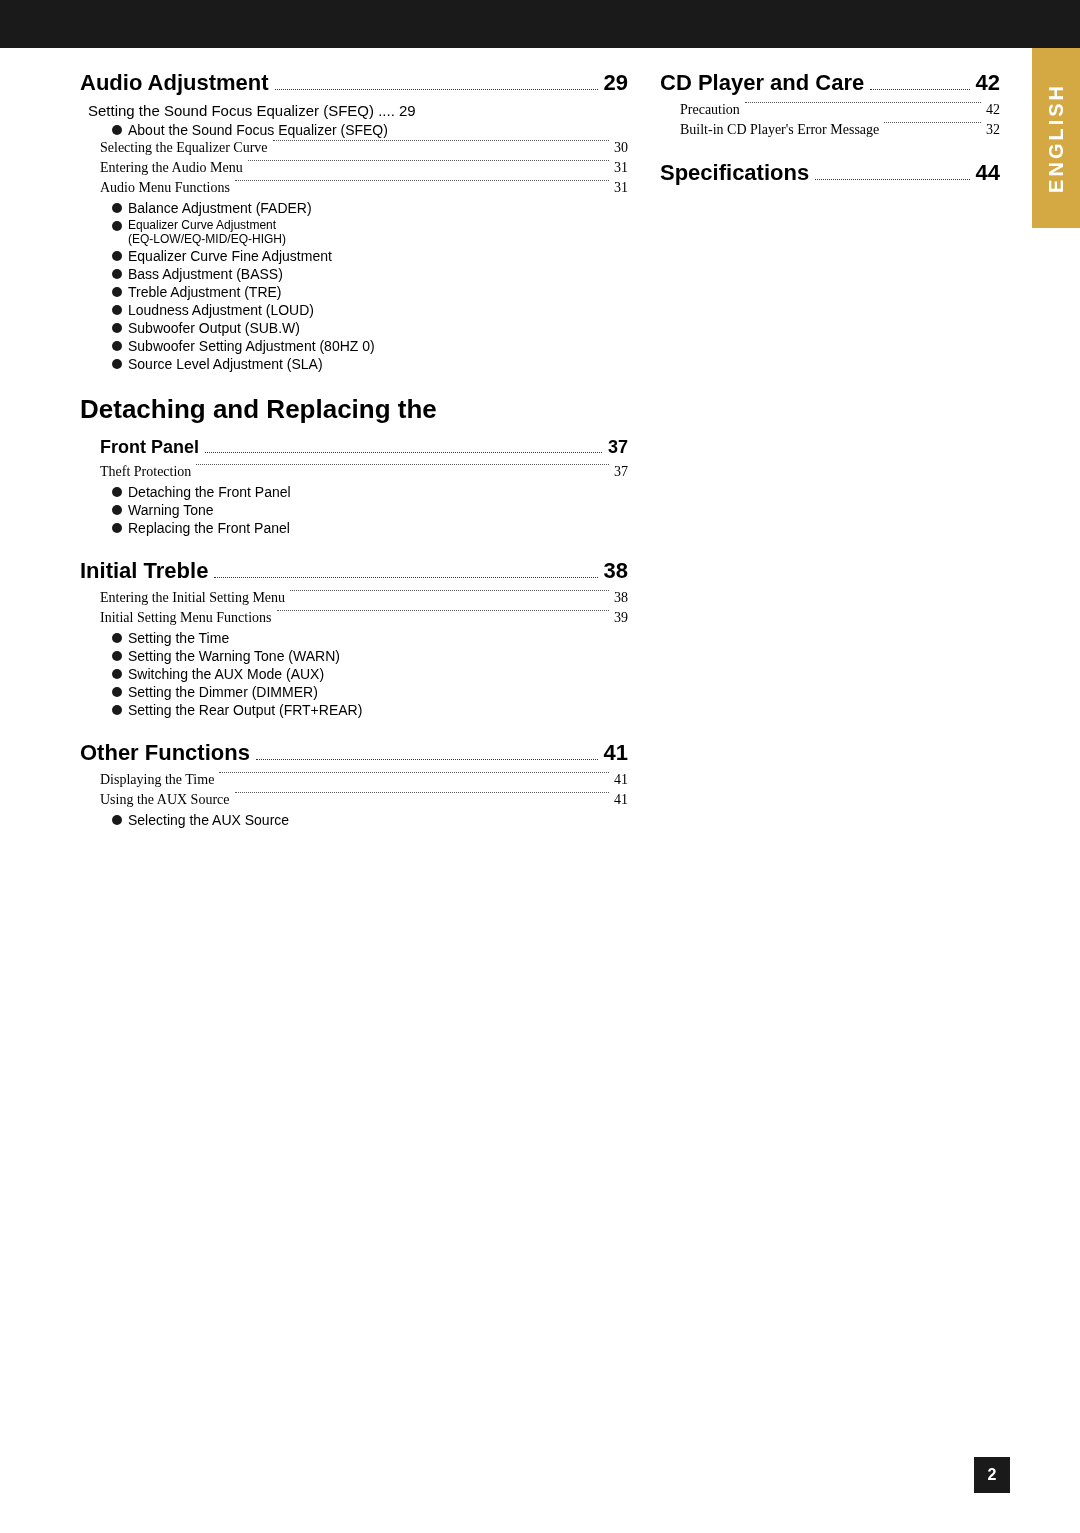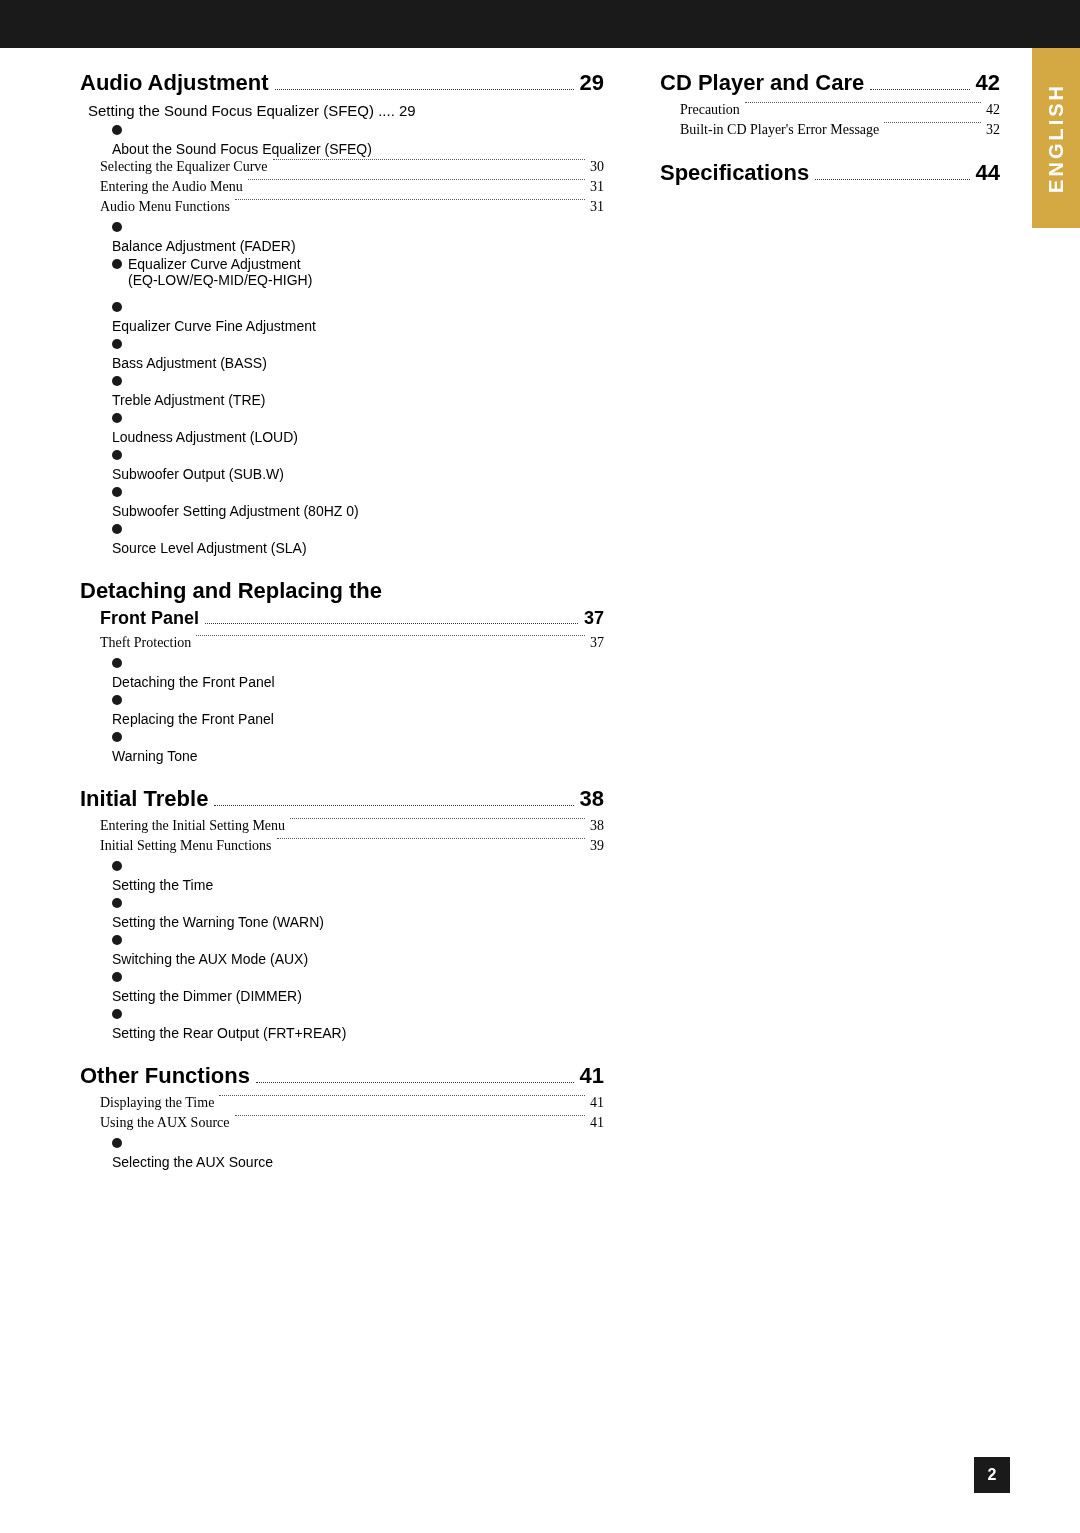--- a/index.html
+++ b/index.html
@@ -70,21 +70,21 @@
       font-weight: bold;
     }
 
     
     .content {
       position: absolute;
       top: 70px;
       left: 80px;
       right: 80px;
       display: flex;
-      gap: 56px;
+      gap: 32px;
     }
 
     .left-col {
       flex: 1;
     }
 
     .right-col {
       flex: 0 0 340px;
     }
 
@@ -127,42 +127,41 @@
     }
 
     
     .bullet-item {
       margin-left: 32px;
       margin-bottom: 2px;
       font-size: 14px;
       display: flex;
       align-items: flex-start;
       gap: 6px;
-      flex-direction: column;
     }
 
     .bullet-item .bullet {
       flex-shrink: 0;
       width: 10px;
       height: 10px;
       background: #1a1a1a;
       border-radius: 50%;
       margin-top: 3px;
     }
 
     
     .section-group {
       margin-bottom: 22px;
     }
 
     
     .section-title-large {
-      font-size: 22px;
-      font-weight: bold;
-      margin-bottom: 4px;
+      font-size: 26px;
+      font-weight: bold;
+      margin-bottom: 12px;
     }
 
     .section-title-sub {
       font-size: 18px;
       font-weight: bold;
       display: flex;
       justify-content: space-between;
       align-items: baseline;
       margin-bottom: 6px;
       margin-left: 20px;
@@ -175,22 +174,22 @@
     }
 
     .indent-item {
       margin-left: 8px;
       margin-bottom: 3px;
       font-size: 15px;
     }
 
     .multi-line-bullet {
       margin-left: 32px;
-      margin-bottom: 11px;
-      font-size: 14px;
+      margin-bottom: 2px;
+      font-size: 12px;
       display: flex;
       align-items: flex-start;
       gap: 6px;
     }
 
     .multi-line-bullet .bullet {
       flex-shrink: 0;
       width: 10px;
       height: 10px;
       background: #1a1a1a;
@@ -297,25 +296,25 @@
           <span>Theft Protection</span>
           <span class="dots"></span>
           <span>37</span>
         </div>
         <div class="bullet-item">
           <div class="bullet"></div>
           <span>Detaching the Front Panel</span>
         </div>
         <div class="bullet-item">
           <div class="bullet"></div>
+          <span>Warning Tone</span>
+        </div>
+        <div class="bullet-item">
+          <div class="bullet"></div>
           <span>Replacing the Front Panel</span>
-        </div>
-        <div class="bullet-item">
-          <div class="bullet"></div>
-          <span>Warning Tone</span>
         </div>
       </div>
 
       <div class="section-group">
         <div class="section-title">
           <span>Initial Treble</span>
           <span class="dots"></span>
           <span class="page-num">38</span>
         </div>
 

